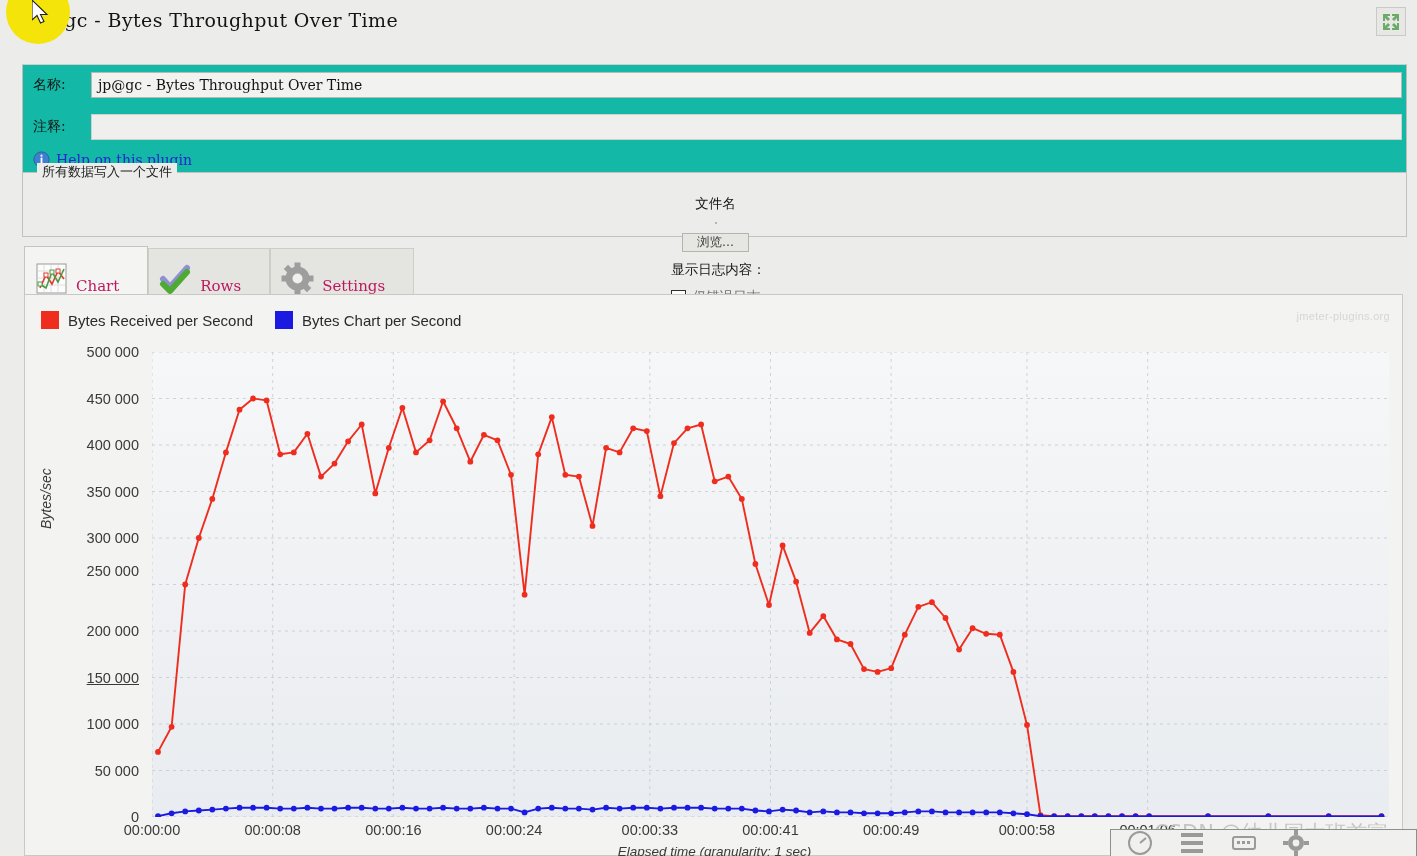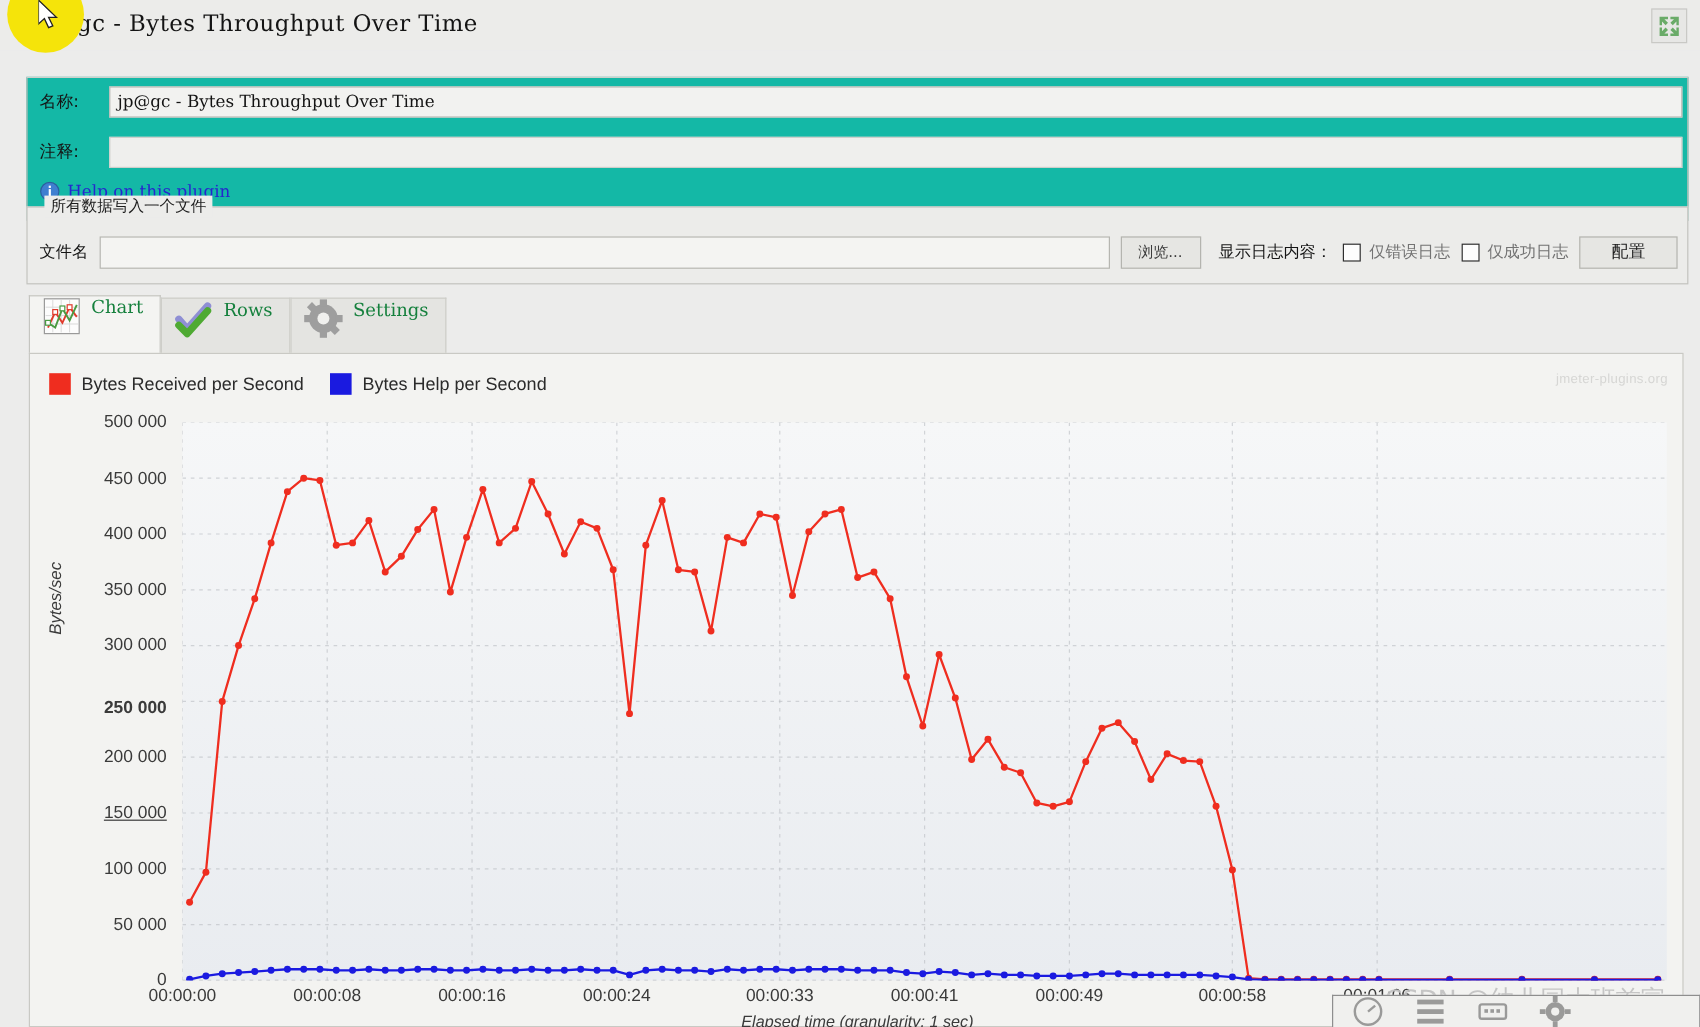--- a/index.html
+++ b/index.html
@@ -65,21 +65,21 @@
   .filebox{
     position:absolute;left:22px;top:172px;width:1383px;height:63px;
     border:1px solid #c3c3be;background:#ececea;
   }
   .filebox-legend{
     position:absolute;left:14px;top:-10px;padding:0 5px;background:#ececea;
     font-family:"DejaVu Sans", sans-serif;font-size:13px;color:#1c1c1c;white-space:nowrap;
   }
   .filebox-row{
     position:absolute;left:10px;top:22px;right:8px;height:30px;
-    display:flex;align-items:center;gap:9px;
+    display:flex;align-items:center;gap:9px;flex-direction:column;
   }
   .fn-label{font-family:"DejaVu Sans", sans-serif;font-size:13.5px;color:#151515;white-space:nowrap;}
   .fn-input{
     flex:1;height:27px;box-sizing:border-box;background:#f4f4f2;
     border:1px solid #b6b6b1;
   }
   .btn{
     height:27px;min-width:30px;box-sizing:border-box;padding:0 14px;
     background:#e6e6e3;border:1px solid #b4b4af;
     display:flex;align-items:center;justify-content:center;
@@ -88,24 +88,24 @@
   }
   .btn.cfg{font-size:14px;color:#1a1a1a;min-width:82px;}
   .log-label{font-family:"DejaVu Sans", sans-serif;font-size:13.5px;color:#151515;white-space:nowrap;margin-left:6px;text-align:center;}
   .chk-wrap{display:flex;align-items:center;gap:7px;cursor:pointer;white-space:nowrap;}
   .chk{width:15px;height:15px;box-sizing:border-box;border:1.6px solid #2e2e2e;background:#fdfdfd;flex:none;}
   .chk-label{font-family:"DejaVu Sans", sans-serif;font-size:13.5px;color:#737373;}
 
   
   .tabs{position:absolute;left:24px;top:246px;display:flex;align-items:flex-end;}
   .tab{
-    height:47px;box-sizing:border-box;padding:0 14px 0 10px;
-    display:flex;align-items:flex-start;gap:8px;
+    height:47px;box-sizing:border-box;padding:0 28px 0 10px;
+    display:flex;align-items:flex-end;gap:8px;
     background:#e4e4e1;border:1px solid #cecec9;border-bottom:none;
-    font-family:"DejaVu Serif", serif;font-size:15px;color:#15803d;cursor:pointer;
+    font-family:"DejaVu Serif", serif;font-size:15px;color:#be185d;cursor:pointer;
   }
   .tab.active{background:#f4f4f2;border-color:#c5c5c0;height:49px;}
   .tab-ico{width:33px;height:33px;flex:none;}
 
   
   .chart-card{
     position:absolute;left:24px;top:294px;width:1379px;height:562px;
     background:#f3f3f1;border:1px solid #c9c9c4;box-sizing:border-box;
   }
   .legend{
@@ -268,34 +268,34 @@
   </div>
 
   <div class="chart-card">
     <div class="legend">
       <div class="legend-item">
         <span class="legend-swatch" style="background:#ef2d1f"></span>
         <span class="legend-text">Bytes Received per Second</span>
       </div>
       <div class="legend-item">
         <span class="legend-swatch" style="background:#1a1ae0"></span>
-        <span class="legend-text">Bytes Help per Second</span>
+        <span class="legend-text">Bytes Chart per Second</span>
       </div>
     </div>
     <div class="watermark">jmeter-plugins.org</div>
 
     <div class="plot-wrap">
       <div class="ylabel">Bytes/sec</div>
       <div class="ytick-col" id="ytick-col">
           <div class="ytick" style="top: 522px;">0</div>
           <div class="ytick" style="top: 475.5px;">50 000</div>
           <div class="ytick" style="top: 429px;">100 000</div>
           <div class="ytick" style="top: 382.5px; text-decoration: underline;">150 000</div>
           <div class="ytick" style="top: 336px;">200 000</div>
-          <div class="ytick" style="top: 295px; font-weight: bold;">250 000</div>
+          <div class="ytick" style="top: 276px;">250 000</div>
           <div class="ytick" style="top: 243px;">300 000</div>
           <div class="ytick" style="top: 196.5px;">350 000</div>
           <div class="ytick" style="top: 150px;">400 000</div>
           <div class="ytick" style="top: 103.5px;">450 000</div>
           <div class="ytick" style="top: 57px;">500 000</div>
         </div>
       <div class="plot-area">
         <svg id="plot-svg" width="1237" height="465" viewBox="0 0 1237 465">
             <line x1="0" y1="465" x2="1237" y2="465" stroke="#b9bcc1" stroke-width="1" stroke-dasharray="3,4" stroke-opacity="0.85"></line>
             <line x1="0" y1="418.5" x2="1237" y2="418.5" stroke="#b9bcc1" stroke-width="1" stroke-dasharray="3,4" stroke-opacity="0.6"></line>

